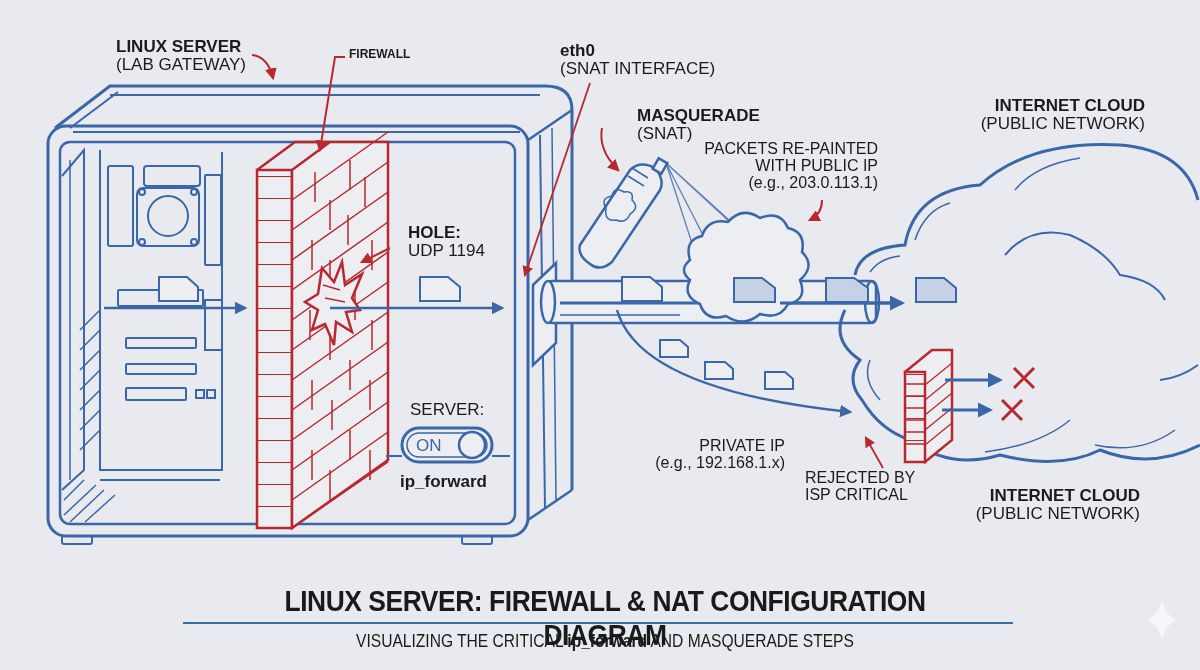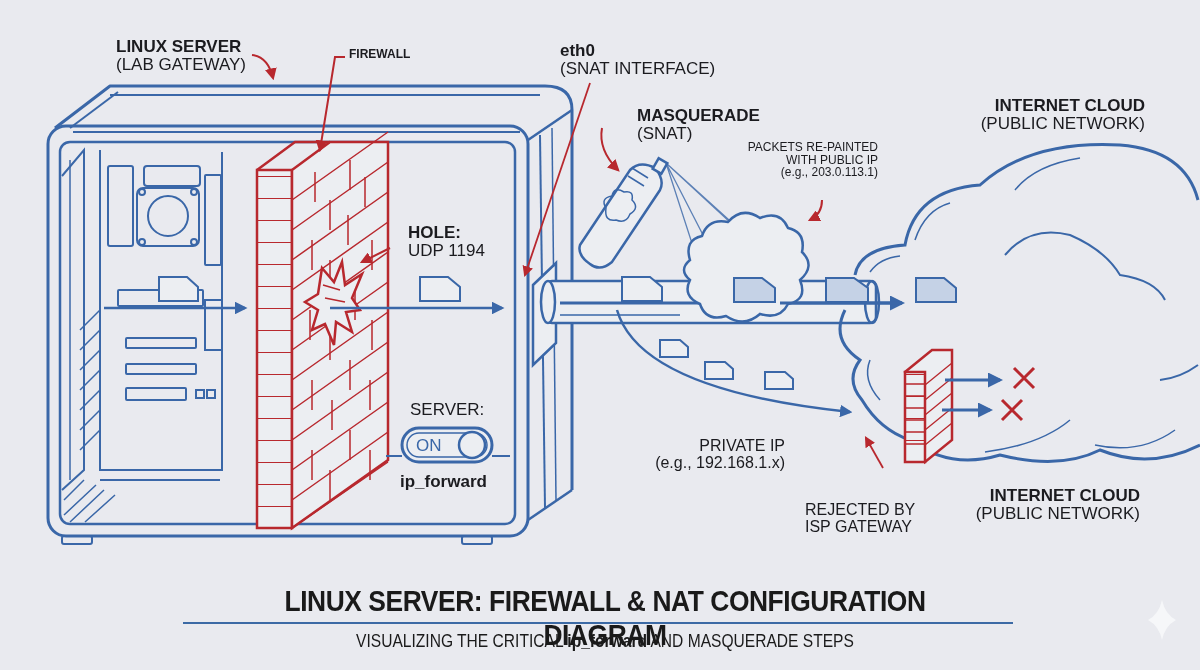--- a/index.html
+++ b/index.html
@@ -233,39 +233,39 @@
 <div class="lbl" style="left:560px; top:42px; font-size:17px;">
   <span class="b">eth0</span>
   <span class="n">(SNAT INTERFACE)</span>
 </div>
 
 <div class="lbl" style="left:637px; top:107px; font-size:17px;">
   <span class="b">MASQUERADE</span>
   <span class="n">(SNAT)</span>
 </div>
 
-<div class="lbl c" style="left:728px; top:141px; width:180px; margin-left:-30px; font-size:12px;">
+<div class="lbl c" style="left:728px; top:141px; width:180px; margin-left:-30px; font-size:16px;">
   <span class="n">PACKETS RE-PAINTED</span>
   <span class="n">WITH PUBLIC IP</span>
   <span class="n">(e.g., 203.0.113.1)</span>
 </div>
 
 <div class="lbl c" style="left:965px; top:97px; width:180px; font-size:17px;">
   <span class="b">INTERNET CLOUD</span>
   <span class="n">(PUBLIC NETWORK)</span>
 </div>
 
 <div class="lbl c" style="left:655px; top:410px; width:130px; font-size:16px;margin-top:28px;">
   <span class="n">PRIVATE IP</span>
   <span class="n">(e.g., 192.168.1.x)</span>
 </div>
 
-<div class="lbl" style="left:805px; top:502px; font-size:16px;">
+<div class="lbl" style="left:805px; top:470px; font-size:16px;">
   <span class="n">REJECTED BY</span>
-  <span class="n">ISP GATEWAY</span>
+  <span class="n">ISP CRITICAL</span>
 </div>
 
 <div class="lbl c" style="left:960px; top:487px; width:180px; font-size:17px;">
   <span class="b">INTERNET CLOUD</span>
   <span class="n">(PUBLIC NETWORK)</span>
 </div>
 
 <div class="title">LINUX SERVER: FIREWALL &amp; NAT CONFIGURATION DIAGRAM</div>
 <div class="title-rule"></div>
 <div class="subtitle">

